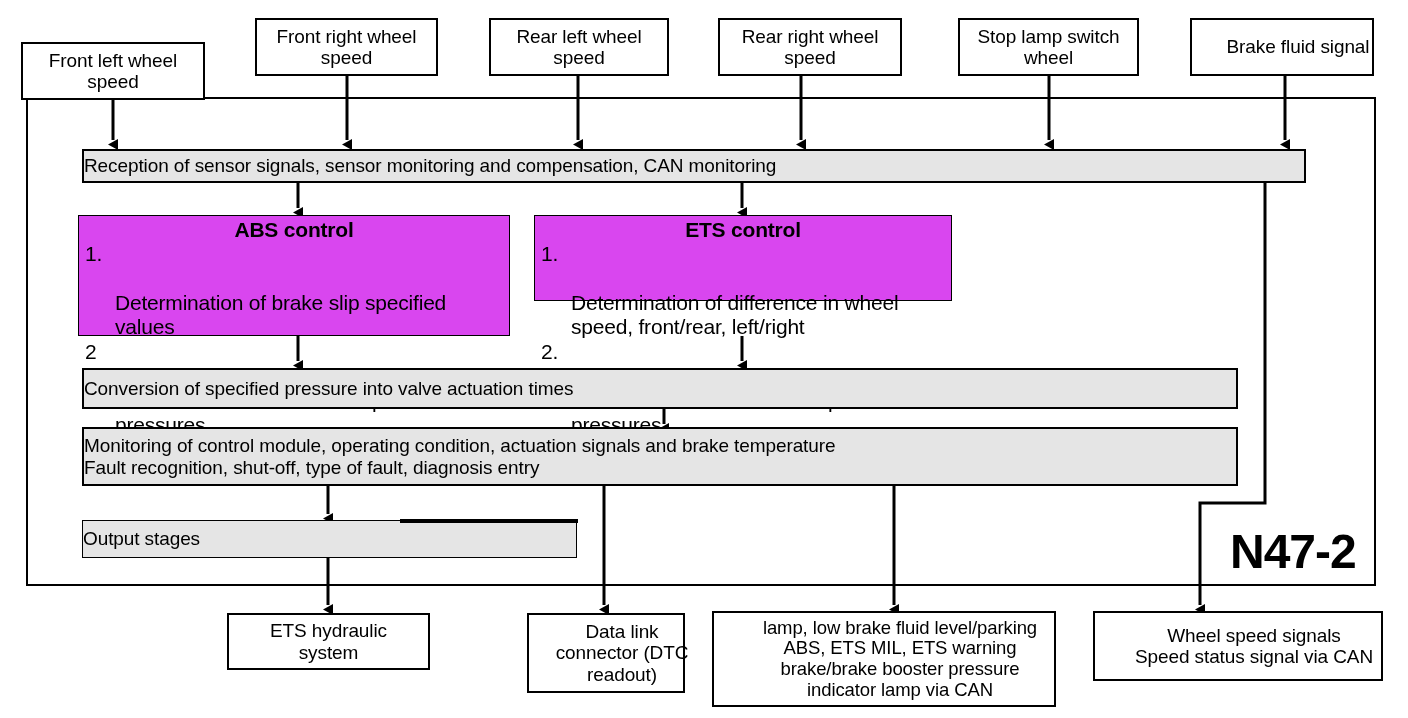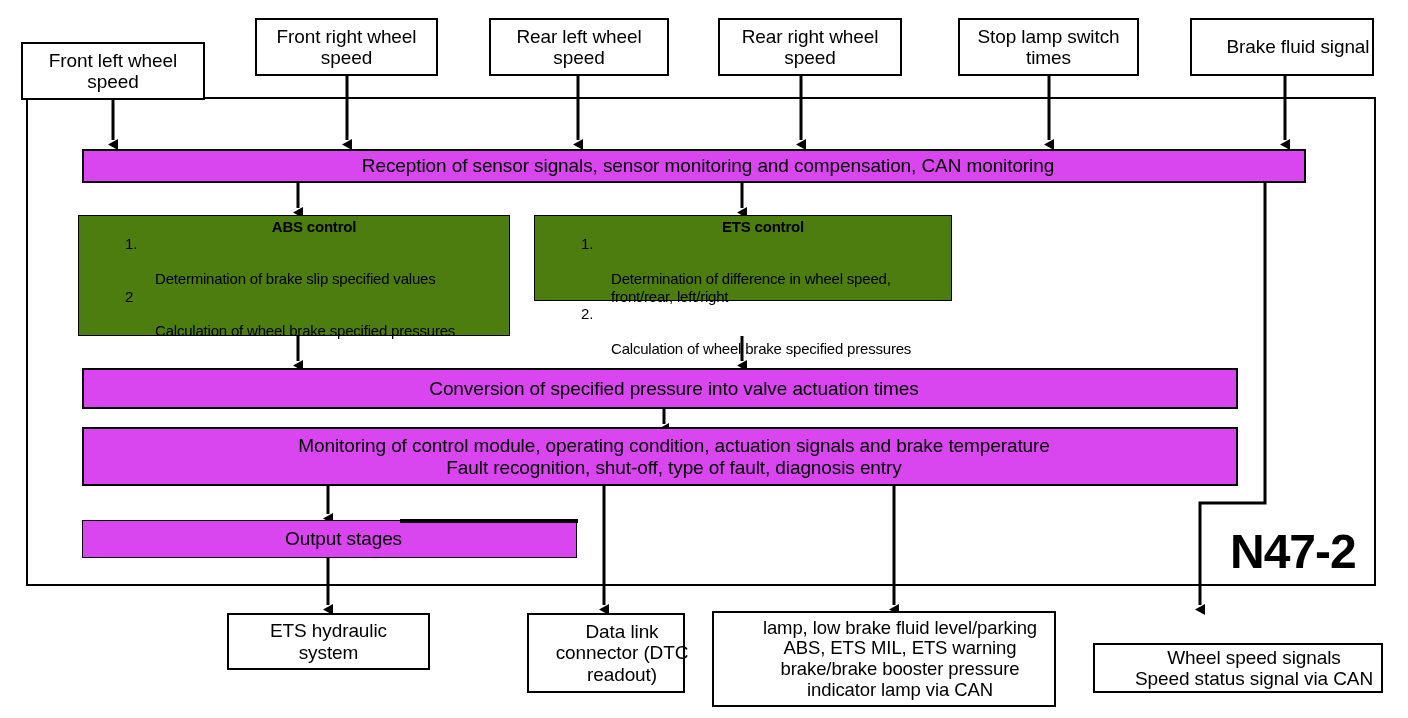--- a/index.html
+++ b/index.html
@@ -38,53 +38,51 @@
     font-size: 19px;
     letter-spacing: -0.1px;
   }
   .box .ln { display: block; white-space: nowrap; }
 
   
   .bar {
     position: absolute;
     box-sizing: border-box;
     border: 1.5px solid #000;
-    background: #d946ef;
+    background: #e5e5e5;
     display: flex;
     flex-direction: column;
-    align-items: center;
+    align-items: flex-start;
     justify-content: center;
     text-align: center;
     font-size: 19px;
     line-height: 1.14;
     letter-spacing: -0.1px;
-    padding-left: 28px;
   }
 
   
   #ecu-enclosure {
     position: absolute;
     box-sizing: border-box;
     border: 2px solid #000;
     background: transparent;
     left: 26px; top: 97px;
     width: 1350px; height: 489px;
   }
 
   
   .ctrl {
     position: absolute;
     box-sizing: border-box;
     border: 1.5px solid #000;
-    background: #4d7c0f;
-    font-size: 15px;
+    background: #d946ef;
+    font-size: 21px;
     line-height: 1.16;
     letter-spacing: -0.2px;
     overflow: visible;
-    padding-left: 40px;
   }
   .ctrl .title {
     display: block;
     text-align: center;
     font-weight: bold;
     padding-top: 2px;
   }
   .ctrl ol.items {
     margin: 0;
     padding: 0;
@@ -172,21 +170,21 @@
     <span class="ln">speed</span>
   </div>
 
   <div class="box" style="left:718px; top:18px; width:184px; height:58px;">
     <span class="ln">Rear right wheel</span>
     <span class="ln">speed</span>
   </div>
 
   <div class="box" style="left:958px; top:18px; width:181px; height:58px;">
     <span class="ln">Stop lamp switch</span>
-    <span class="ln">times</span>
+    <span class="ln">wheel</span>
   </div>
 
   <div class="box overflow-text" style="left:1190px; top:18px; width:184px; height:58px;">
     <span class="ln">Brake fluid signal</span>
   </div>
 
   <div class="bar" style="left:82px; top:149px; width:1224px; height:34px; border-width:2.5px;">
     <span class="ln">Reception of sensor signals, sensor monitoring and compensation, CAN monitoring</span>
   </div>
 
@@ -246,18 +244,18 @@
     <span class="ln">system</span>
   </div>
 
   <div class="box overflow-text" style="left:712px; top:611px; width:344px; height:96px; font-size:18.5px;">
     <span class="ln">lamp, low brake fluid level/parking</span>
     <span class="ln">ABS, ETS MIL, ETS warning</span>
     <span class="ln">brake/brake booster pressure</span>
     <span class="ln">indicator lamp via CAN</span>
   </div>
 
-  <div class="box overflow-text" style="left:1093px; top:611px; width:290px; height:50px;margin-top:32px;">
+  <div class="box overflow-text" style="left:1093px; top:611px; width:290px; height:70px;">
     <span class="ln">Wheel speed signals</span>
     <span class="ln">Speed status signal via CAN</span>
   </div>
 
 </div>
 
 </body></html>

